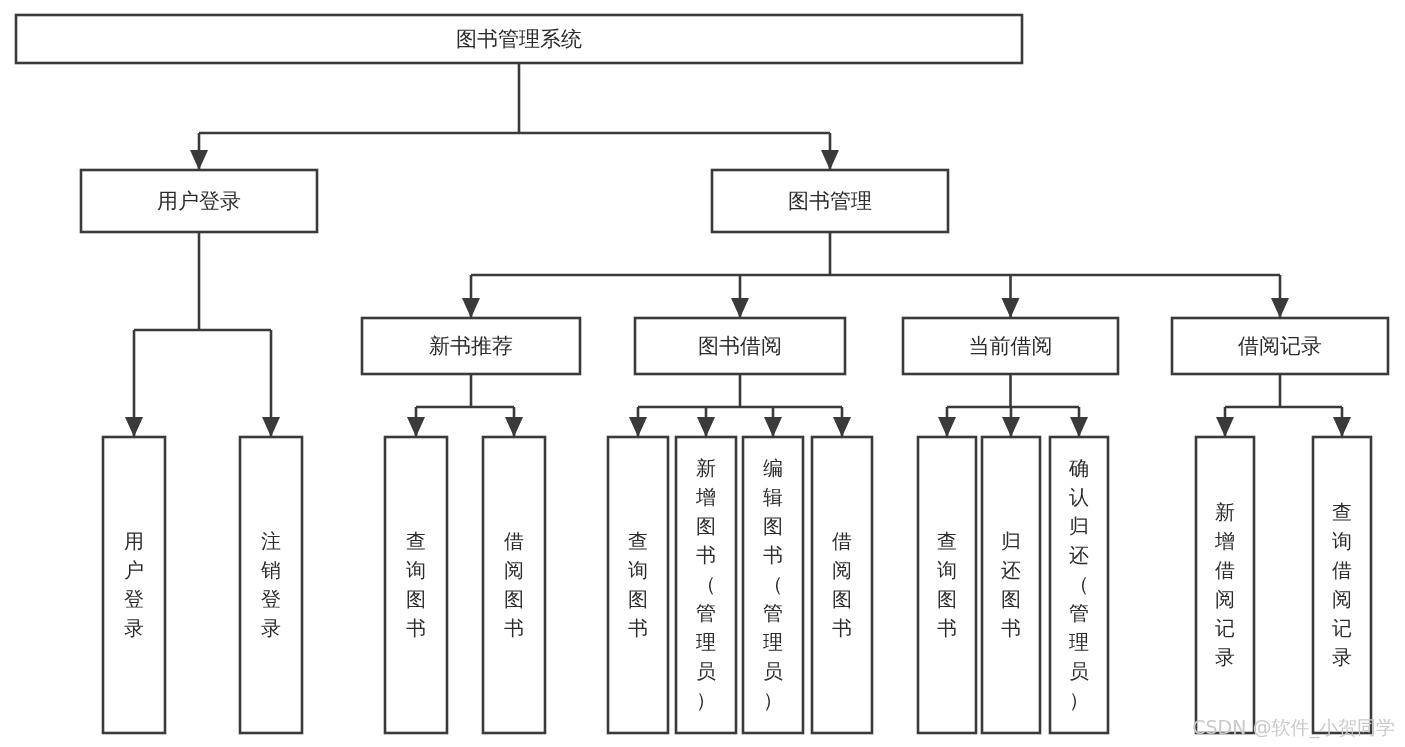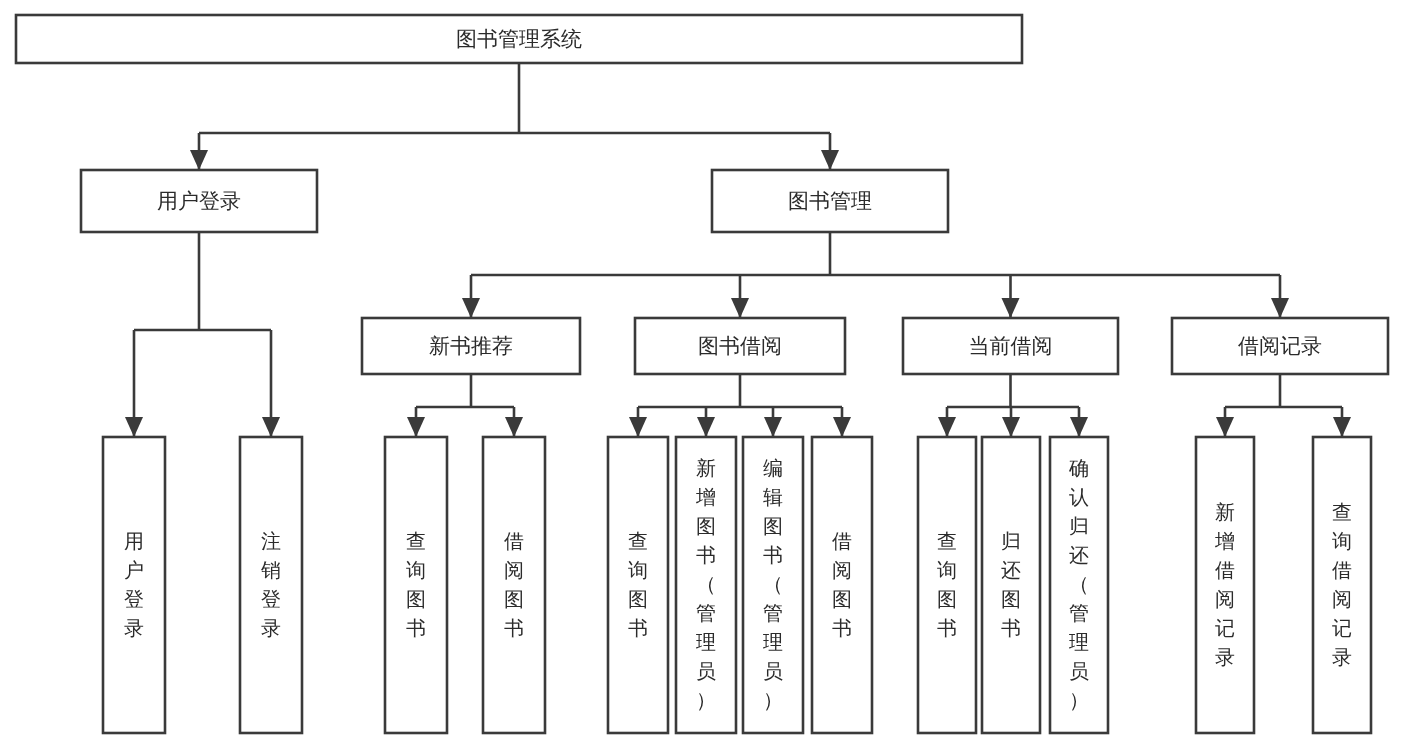--- a/index.html
+++ b/index.html
@@ -198,13 +198,14 @@
         <g>
           <rect x="1196" y="437" width="58" height="296" class="node-rect"></rect>
           <text x="1225" y="512.5" class="node-label vertical"><tspan x="1225" dy="0">新</tspan><tspan x="1225" dy="29">增</tspan><tspan x="1225" dy="29">借</tspan><tspan x="1225" dy="29">阅</tspan><tspan x="1225" dy="29">记</tspan><tspan x="1225" dy="29">录</tspan></text>
         </g>
         <g>
           <rect x="1313" y="437" width="58" height="296" class="node-rect"></rect>
           <text x="1342" y="512.5" class="node-label vertical"><tspan x="1342" dy="0">查</tspan><tspan x="1342" dy="29">询</tspan><tspan x="1342" dy="29">借</tspan><tspan x="1342" dy="29">阅</tspan><tspan x="1342" dy="29">记</tspan><tspan x="1342" dy="29">录</tspan></text>
         </g>
       </g>
   </svg>
+  <div class="watermark">CSDN @软件_小贺同学</div>
 </div>
 
 </body></html>

